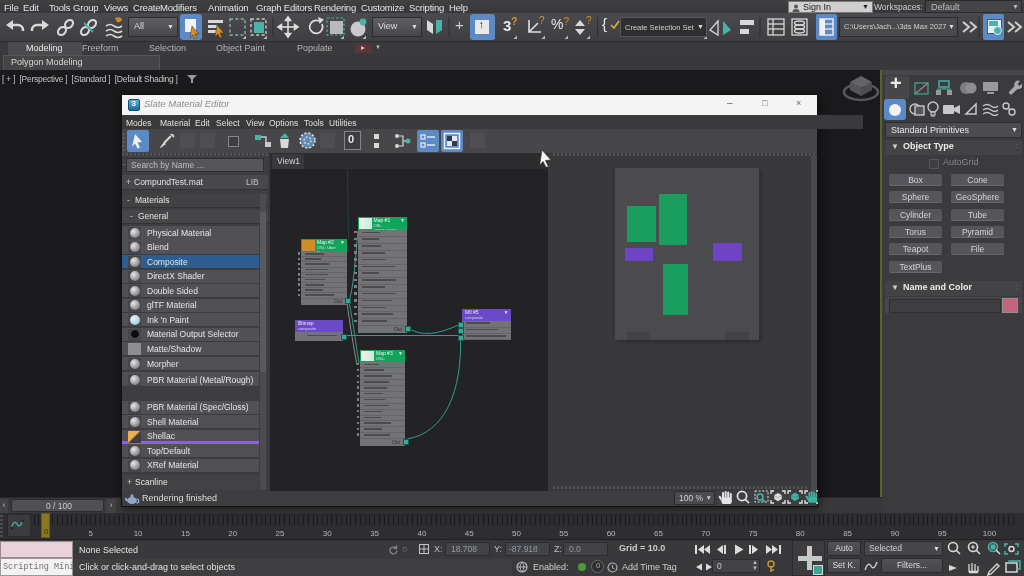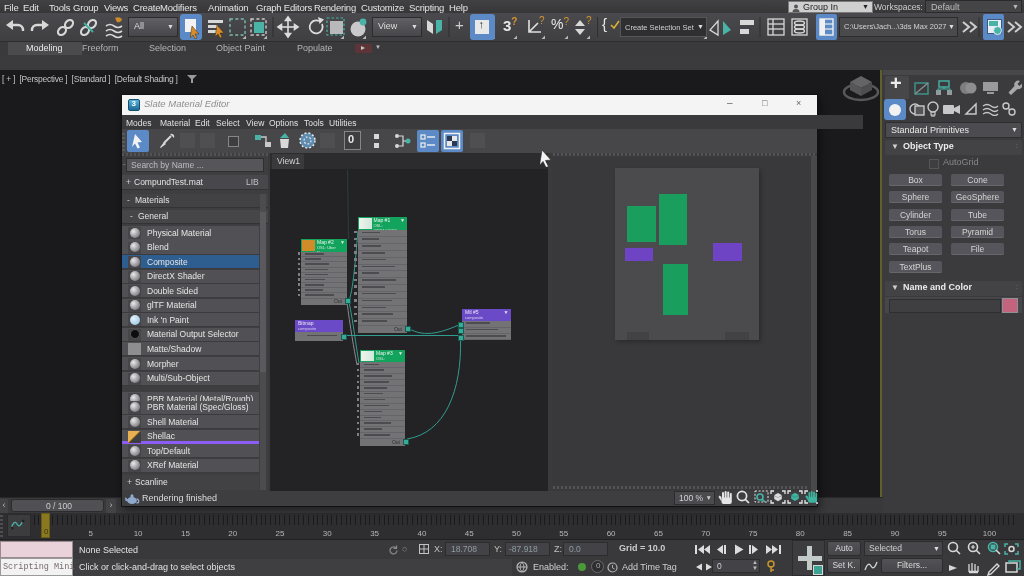--- a/index.html
+++ b/index.html
@@ -26,21 +26,21 @@
     <span style="position:absolute;left:314px;">Rendering</span>
     <span style="position:absolute;left:361px;">Customize</span>
     <span style="position:absolute;left:409px;">Scripting</span>
     <span style="position:absolute;left:449px;">Help</span>
   </div>
   <div class="abs" style="left:788px;top:1px;width:85px;height:12px;background:#cfcfcf;border:1px solid #7a7a7a;box-sizing:border-box;">
     <svg style="position:absolute;left:3px;top:2px;" width="8" height="8">
           <circle cx="4" cy="2.5" r="2" fill="#555"></circle>
           <path d="M0.5 8 a3.5 3 0 0 1 7 0 z" fill="#555"></path>
         </svg>
-    <span style="position:absolute;left:14px;top:0px;font-size:9px;color:#222;">Group In</span>
+    <span style="position:absolute;left:14px;top:0px;font-size:9px;color:#222;">Sign In</span>
     <span style="position:absolute;right:3px;top:1px;font-size:7px;color:#222;">▼</span>
   </div>
   <span class="txt" style="left:874px;top:2px;font-size:8.5px;color:#cfcfcf;">Workspaces:</span>
   <div class="abs" style="left:925px;top:0px;width:97px;height:13px;background:#454548;border:1px solid #2a2a2c;box-sizing:border-box;">
     <span style="position:absolute;left:5px;top:1px;font-size:9px;color:#bdbdbd;">Default</span>
     <span style="position:absolute;right:2px;top:2px;font-size:7px;color:#bbb;">▼</span>
   </div>
 </div>
 
 <div class="abs" id="toolbar" style="left:0;top:13px;width:1024px;height:28px;background:linear-gradient(#4a4a4e,#3f3f42);border-bottom:1px solid #2e2e30;">
@@ -208,20 +208,25 @@
   <div class="abs" style="left:8px;top:0;width:74px;height:13px;background:#4b4b4e;"></div>
   <span class="txt" style="left:26px;top:1px;font-size:9px;color:#ececec;">Modeling</span>
   <span class="txt" style="left:82px;top:1px;font-size:9px;color:#b4b4b6;">Freeform</span>
   <span class="txt" style="left:149px;top:1px;font-size:9px;color:#b4b4b6;">Selection</span>
   <span class="txt" style="left:216px;top:1px;font-size:9px;color:#b4b4b6;">Object Paint</span>
   <span class="txt" style="left:297px;top:1px;font-size:9px;color:#b4b4b6;">Populate</span>
   <div class="abs" style="left:355px;top:2px;width:17px;height:9px;background:#5e3438;border-radius:2px;">
     <div class="abs" style="left:6px;top:2px;width:0;height:0;border-left:4px solid #c8c8c8;border-top:2.5px solid transparent;border-bottom:2.5px solid transparent;"></div>
   </div>
   <span class="txt" style="left:375px;top:2px;font-size:6px;color:#bbb;">▼</span>
+</div>
+<div class="abs" id="polyrow" style="left:0;top:55px;width:1024px;height:15px;background:#38383a;border-bottom:1px solid #4c4c4f;">
+  <div class="abs" style="left:3px;top:0;width:157px;height:15px;background:#454548;border:1px solid #55555a;border-bottom:none;box-sizing:border-box;">
+    <span style="position:absolute;left:7px;top:1px;font-size:9px;color:#d8d8d8;">Polygon Modeling</span>
+  </div>
 </div>
 
 <div class="abs" id="viewport" style="left:0;top:70px;width:881px;height:427px;background:#1a1a1c;">
   <span class="txt" style="left:2px;top:3.5px;font-size:8.5px;color:#c4c4c6;letter-spacing:-0.25px;">[ + ]&nbsp; [Perspective ]&nbsp; [Standard ]&nbsp; [Default Shading ]</span>
   <svg class="abs" style="left:186px;top:4px;" width="12" height="10">
         <path d="M1 1 h10 l-4 4 v4 l-2 0 v-4 z" fill="#9a9a9c"></path>
       </svg>
 
   <svg class="abs" style="left:840px;top:2px;" width="42" height="32">
     <ellipse cx="21" cy="20" rx="17" ry="8" fill="none" stroke="#58585b" stroke-width="2.5"></ellipse>
@@ -652,21 +657,21 @@
     <div class="abs" style="left:0;top:204.0px;width:137px;height:14px;background:#515155;border-bottom:1px solid #3b3b3e;box-sizing:border-box;">
           <div class="abs" style="left:6px;top:1px;width:13px;height:12px;background:#46464a;"></div>
           <div class="abs" style="left:7.5px;top:1.5px;width:10px;height:10px;border-radius:50%;background:radial-gradient(circle at 3.5px 3.5px,#e8e8e8,#85858a 70%,#5e5e62);"></div>
           <span style="position:absolute;left:25px;top:1.5px;font-size:8.5px;color:#e6e6e6;">Morpher</span>
         </div>
     <div class="abs" style="left:0;top:218.5px;width:137px;height:14px;background:#515155;border-bottom:1px solid #3b3b3e;box-sizing:border-box;">
           <div class="abs" style="left:6px;top:1px;width:13px;height:12px;background:#46464a;"></div>
           <div class="abs" style="left:7.5px;top:1.5px;width:10px;height:10px;border-radius:50%;background:radial-gradient(circle at 3.5px 3.5px,#e8e8e8,#85858a 70%,#5e5e62);"></div>
           <span style="position:absolute;left:25px;top:1.5px;font-size:8.5px;color:#e6e6e6;">Multi/Sub-Object</span>
         </div>
-    <div class="abs" style="left:0;top:239px;width:137px;height:14px;background:#515155;border-bottom:1px solid #3b3b3e;box-sizing:border-box;text-decoration:underline;">
+    <div class="abs" style="left:0;top:220px;width:137px;height:14px;background:#515155;border-bottom:1px solid #3b3b3e;box-sizing:border-box;text-decoration:underline;">
           <div class="abs" style="left:6px;top:1px;width:13px;height:12px;background:#46464a;"></div>
           <div class="abs" style="left:7.5px;top:1.5px;width:10px;height:10px;border-radius:50%;background:radial-gradient(circle at 3.5px 3.5px,#e8e8e8,#85858a 70%,#5e5e62);"></div>
           <span style="position:absolute;left:25px;top:1.5px;font-size:8.5px;color:#e6e6e6;">PBR Material (Metal/Rough)</span>
         </div>
     <div class="abs" style="left:0;top:247.6px;width:137px;height:14px;background:#515155;border-bottom:1px solid #3b3b3e;box-sizing:border-box;">
           <div class="abs" style="left:6px;top:1px;width:13px;height:12px;background:#46464a;"></div>
           <div class="abs" style="left:7.5px;top:1.5px;width:10px;height:10px;border-radius:50%;background:radial-gradient(circle at 3.5px 3.5px,#e8e8e8,#85858a 70%,#5e5e62);"></div>
           <span style="position:absolute;left:25px;top:1.5px;font-size:8.5px;color:#e6e6e6;">PBR Material (Spec/Gloss)</span>
         </div>
     <div class="abs" style="left:0;top:262.2px;width:137px;height:14px;background:#515155;border-bottom:1px solid #3b3b3e;box-sizing:border-box;">

